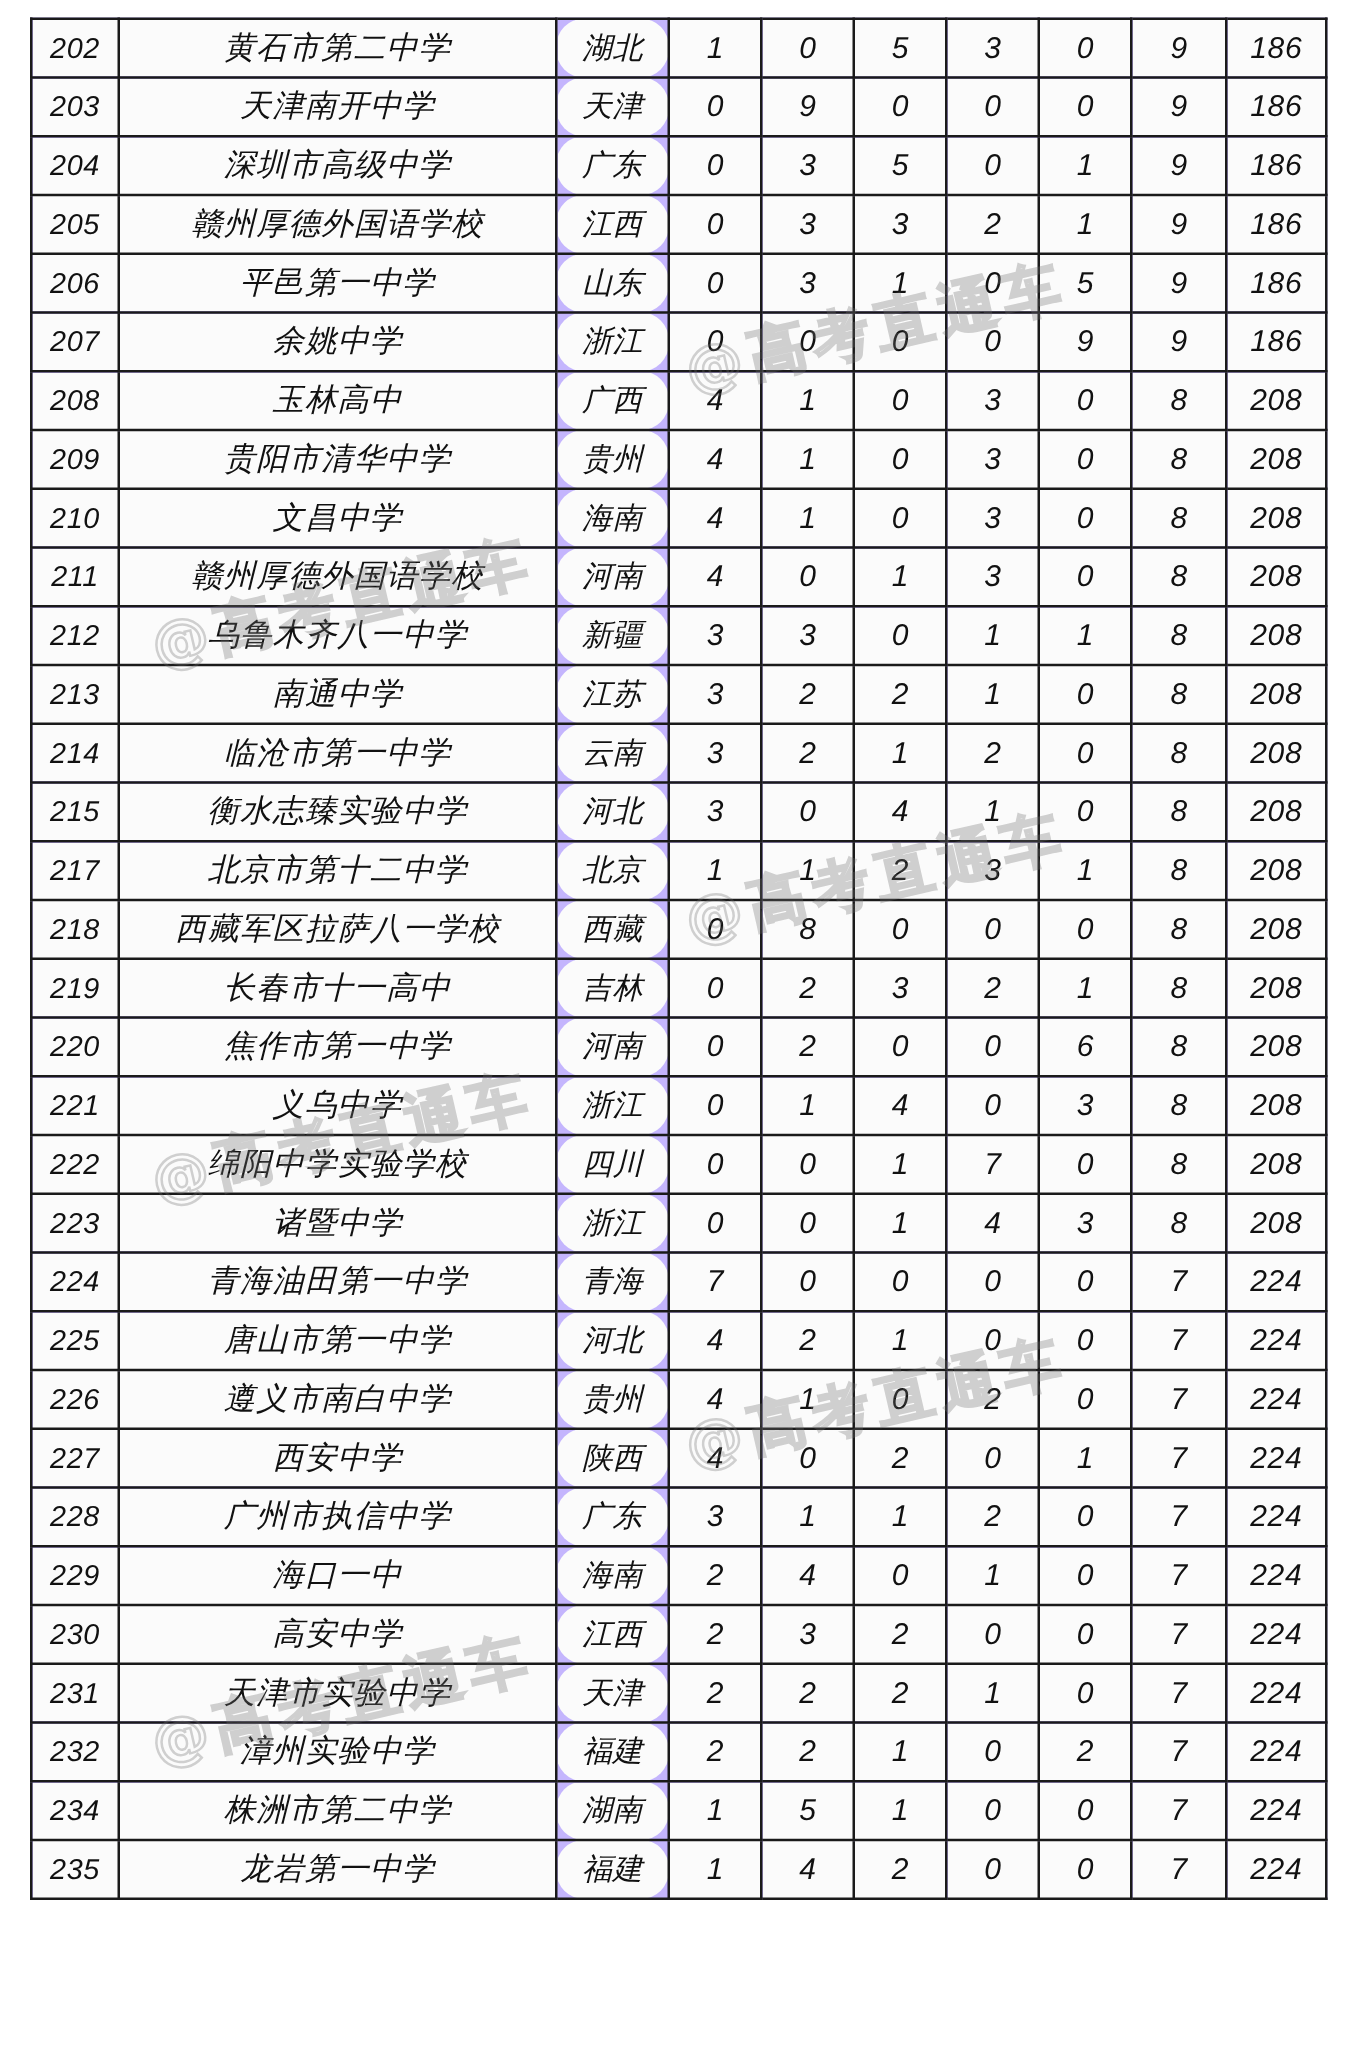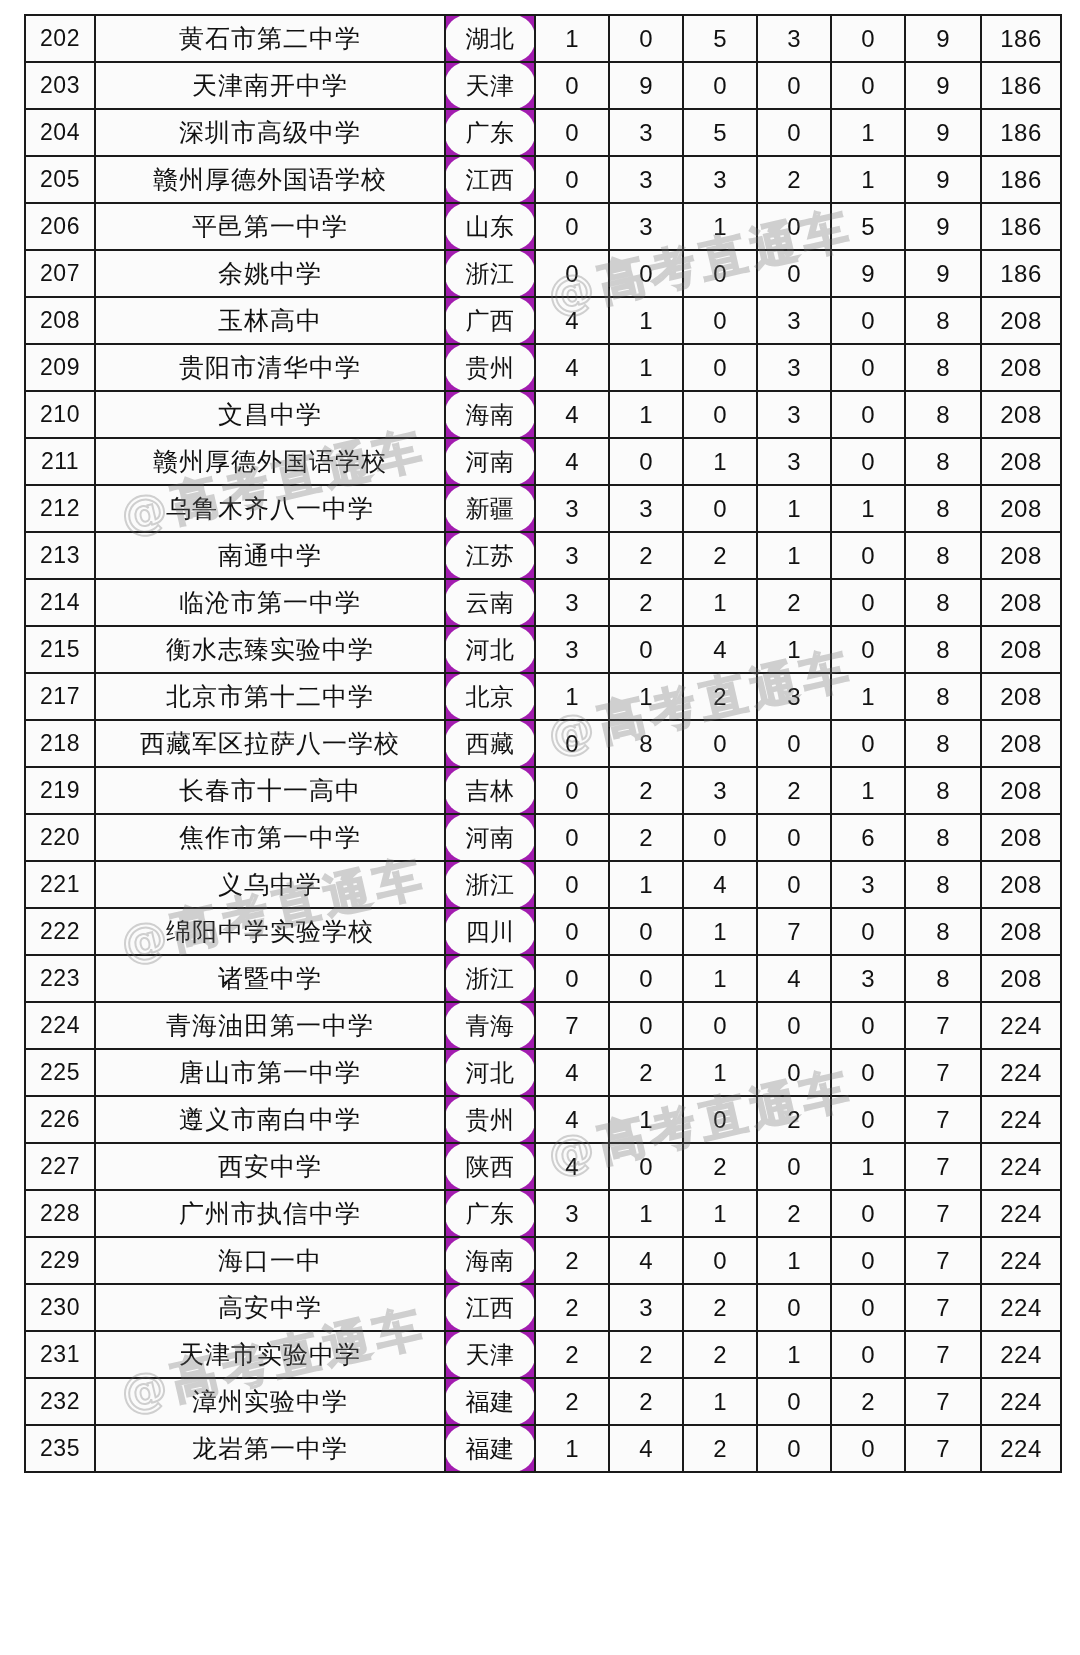--- a/index.html
+++ b/index.html
@@ -18,21 +18,22 @@
     position: absolute;
     left: 24px;
     top: 14px;
     width: 1036px;
     height: 1627px;
   }
   table.rank-table {
     border-collapse: collapse;
     table-layout: fixed;
     width: 1036px;
-    background: #a21caf;
+    background: #c4b5fd;
+    font-style: italic;
   }
   table.rank-table td {
     border: 2px solid #1a1a1a;
     text-align: center;
     vertical-align: middle;
     height: 45px;
     line-height: 1.05;
     color: #111111;
     background: #fbfbfb;
     font-weight: 500;
@@ -430,20 +431,32 @@
           <td class="c-prov">福建</td>
           <td class="c-n">2</td>
           <td class="c-n">2</td>
           <td class="c-n">1</td>
           <td class="c-n">0</td>
           <td class="c-n">2</td>
           <td class="c-total">7</td>
           <td class="c-score">224</td>
         </tr>
         <tr>
+          <td class="c-rank">234</td>
+          <td class="c-school">株洲市第二中学</td>
+          <td class="c-prov">湖南</td>
+          <td class="c-n">1</td>
+          <td class="c-n">5</td>
+          <td class="c-n">1</td>
+          <td class="c-n">0</td>
+          <td class="c-n">0</td>
+          <td class="c-total">7</td>
+          <td class="c-score">224</td>
+        </tr>
+        <tr>
           <td class="c-rank">235</td>
           <td class="c-school">龙岩第一中学</td>
           <td class="c-prov">福建</td>
           <td class="c-n">1</td>
           <td class="c-n">4</td>
           <td class="c-n">2</td>
           <td class="c-n">0</td>
           <td class="c-n">0</td>
           <td class="c-total">7</td>
           <td class="c-score">224</td>

